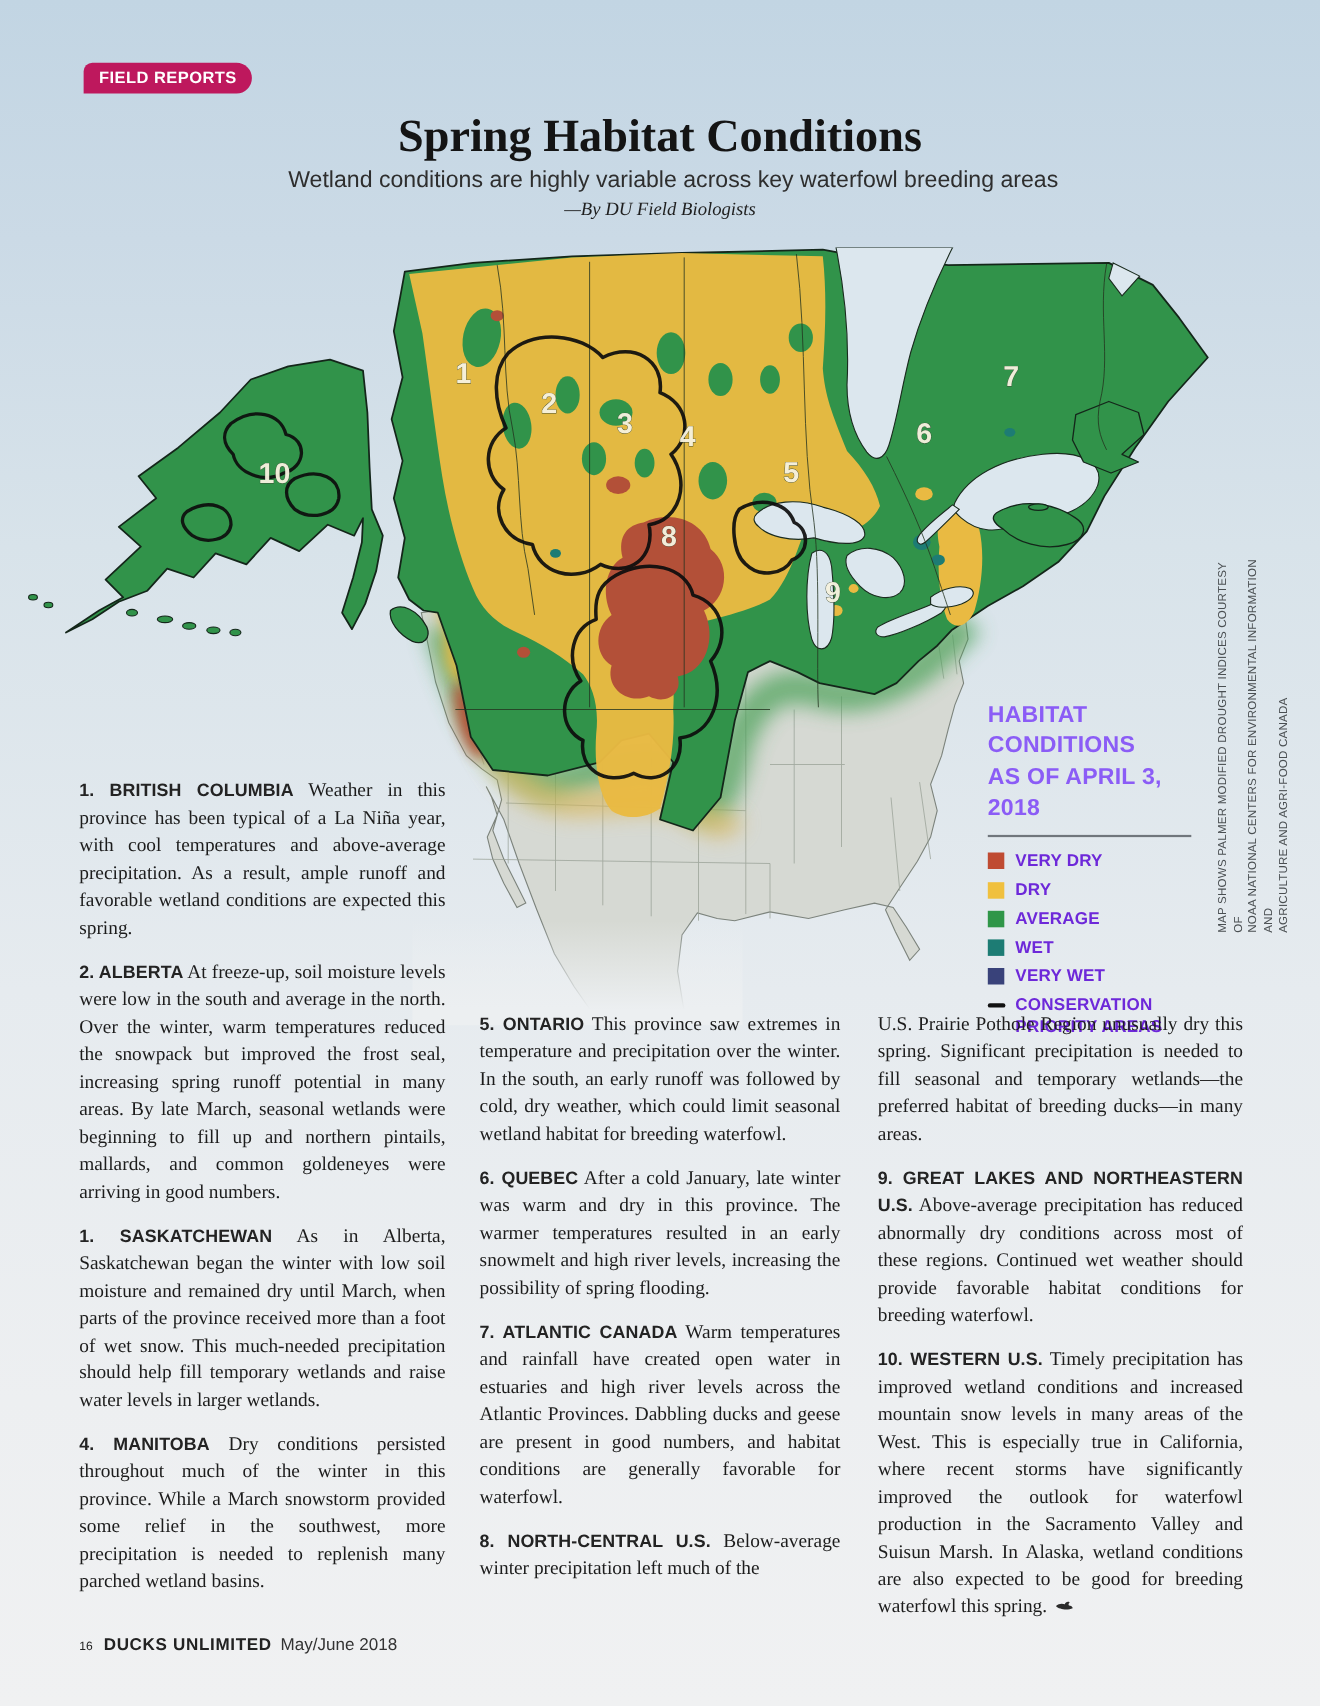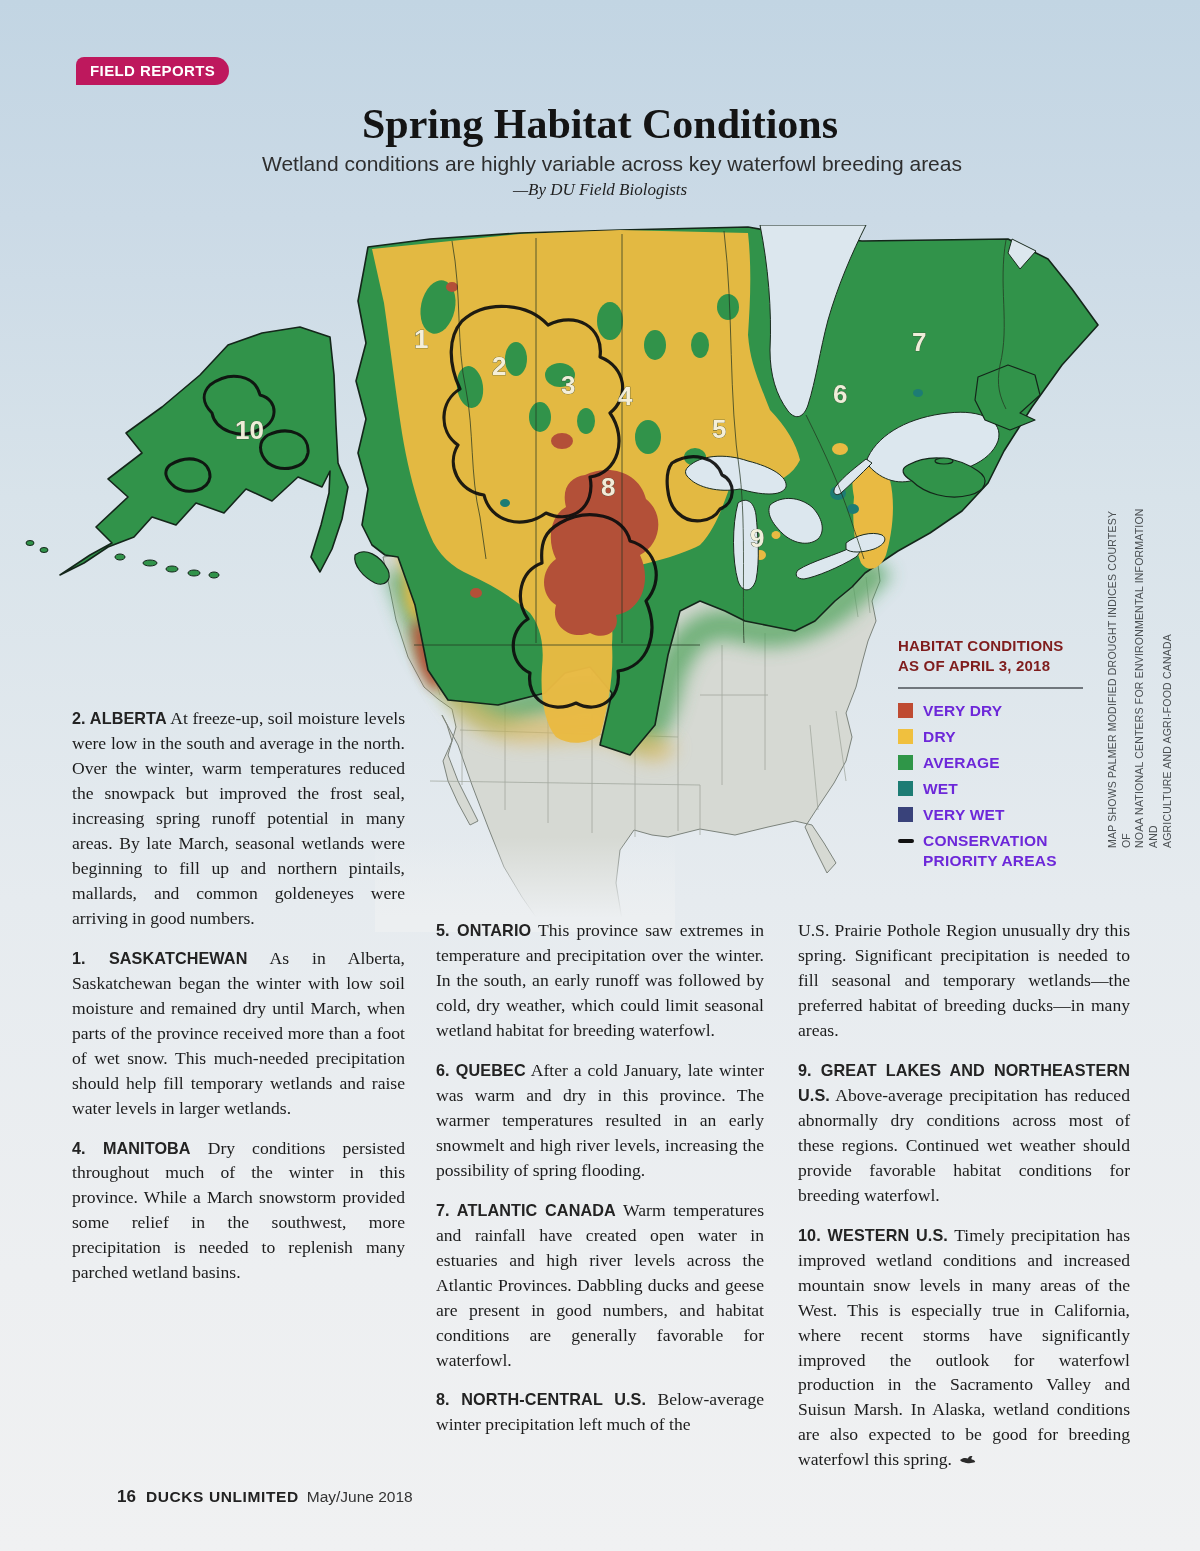--- a/index.html
+++ b/index.html
@@ -20,21 +20,21 @@
   .subtitle{
     position:absolute;left:12px;top:152px;width:1200px;text-align:center;
     font-size:21px;color:#2e2e2e;
   }
   .byline{
     position:absolute;left:0;top:180px;width:1200px;text-align:center;
     font-family:"Liberation Serif",serif;font-style:italic;font-size:17px;color:#1f1f1f;
   }
   .mapwrap{position:absolute;left:0;top:225px;width:1140px;height:790px;z-index:1;}
   .legend{position:absolute;left:898px;top:636px;width:200px;z-index:2;}
-  .legend-title{font-size:15px;font-weight:700;color:#7f1d1d;line-height:1.35;letter-spacing:.2px;}
+  .legend-title{font-size:21px;font-weight:700;color:#8b5cf6;line-height:1.35;letter-spacing:.2px;}
   .legend-rule{height:2px;background:#70767c;margin:10px 0 12px;width:185px;}
   .legend-item{display:flex;align-items:flex-start;margin-bottom:6px;}
   .sw{width:15px;height:15px;flex:0 0 15px;margin:2px 10px 0 0;}
   .sw-dash{width:16px;height:4px;flex:0 0 16px;background:#111;margin:8px 9px 0 0;border-radius:2px;}
   .sw-verydry{background:#bf4b32;}
   .sw-dry{background:#f0c03e;}
   .sw-average{background:#2f9648;}
   .sw-wet{background:#1d7c74;}
   .sw-verywet{background:#39427a;}
   .legend-label{font-size:15.5px;font-weight:700;color:#6d28d9;line-height:1.3;letter-spacing:.2px;}
@@ -49,21 +49,21 @@
     font-family:"Liberation Serif",serif;font-size:17.6px;line-height:1.42;color:#1c1c1c;
   }
   .col1{left:72px;top:706px;width:333px;}
   .col2{left:436px;top:918px;width:328px;}
   .col3{left:798px;top:918px;width:332px;}
   .section{margin:0 0 15px 0;}
   .sec-head{font-family:"Liberation Sans",sans-serif;font-weight:700;font-size:16.2px;color:#232323;letter-spacing:.1px;}
   .sec-head:empty{display:none;}
   .endmark{display:inline-block;vertical-align:baseline;margin-left:3px;}
   .footer{position:absolute;left:72px;top:1487px;z-index:2;font-size:15.5px;color:#222;}
-  .footer .pg{font-weight:700;font-size:17px;margin-right:10px;margin-left:45px;}
+  .footer .pg{font-weight:400;font-size:11px;margin-right:10px;}
   .footer .mag{font-weight:700;letter-spacing:.6px;margin-right:8px;}
   .footer .issue{color:#333;}
   svg text.rnum{
     font-family:"Liberation Sans",sans-serif;font-weight:700;font-size:26px;
     fill:#f6f2df;stroke:#3c4a36;stroke-width:.7;paint-order:stroke;opacity:.96;
   }
 </style>
 </head>
 <body>
 
@@ -289,20 +289,24 @@
 </div>
 
 <div class="map-credit">
   <span>MAP SHOWS PALMER MODIFIED DROUGHT INDICES COURTESY OF</span>
   <span>NOAA NATIONAL CENTERS FOR ENVIRONMENTAL INFORMATION AND</span>
   <span>AGRICULTURE AND AGRI-FOOD CANADA</span>
 </div>
 
 <div class="col col1">
   <p class="section">
+    <span class="sec-head">1. BRITISH COLUMBIA</span>
+    <span>Weather in this province has been typical of a La Niña year, with cool temperatures and above-average precipitation. As a result, ample runoff and favorable wetland conditions are expected this spring.</span>
+  </p>
+  <p class="section">
     <span class="sec-head">2. ALBERTA</span>
     <span>At freeze-up, soil moisture levels were low in the south and average in the north. Over the winter, warm temperatures reduced the snowpack but improved the frost seal, increasing spring runoff potential in many areas. By late March, seasonal wetlands were beginning to fill up and northern pintails, mallards, and common goldeneyes were arriving in good numbers.</span>
   </p>
   <p class="section">
     <span class="sec-head">1. SASKATCHEWAN</span>
     <span>As in Alberta, Saskatchewan began the winter with low soil moisture and remained dry until March, when parts of the province received more than a foot of wet snow. This much-needed precipitation should help fill temporary wetlands and raise water levels in larger wetlands.</span>
   </p>
   <p class="section">
     <span class="sec-head">4. MANITOBA</span>
     <span>Dry conditions persisted throughout much of the winter in this province. While a March snowstorm provided some relief in the southwest, more precipitation is needed to replenish many parched wetland basins.</span>

